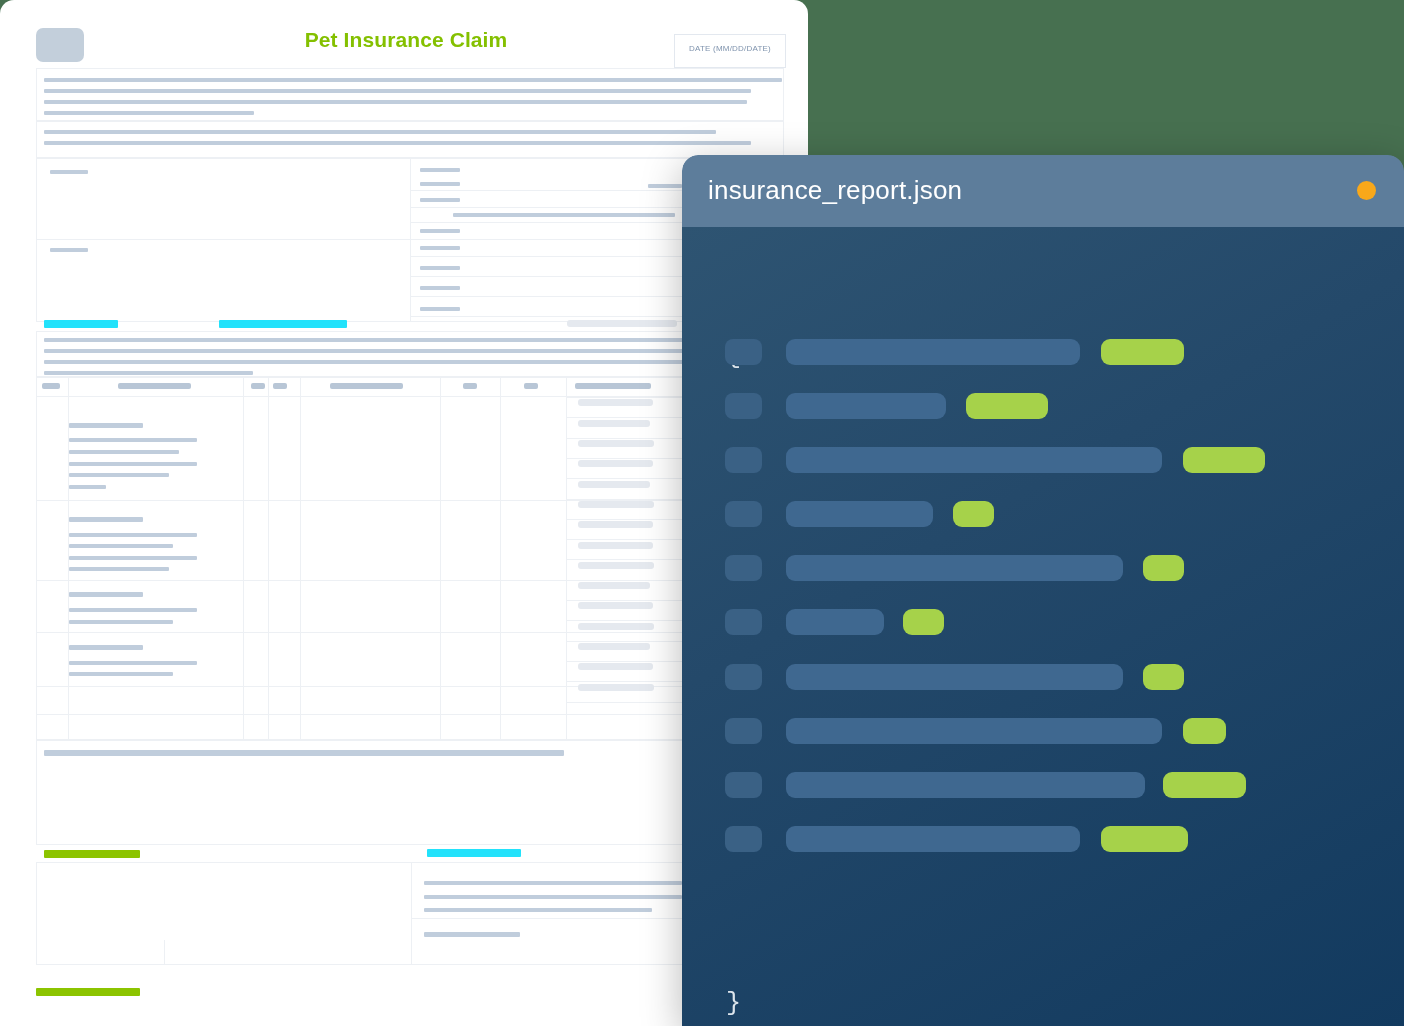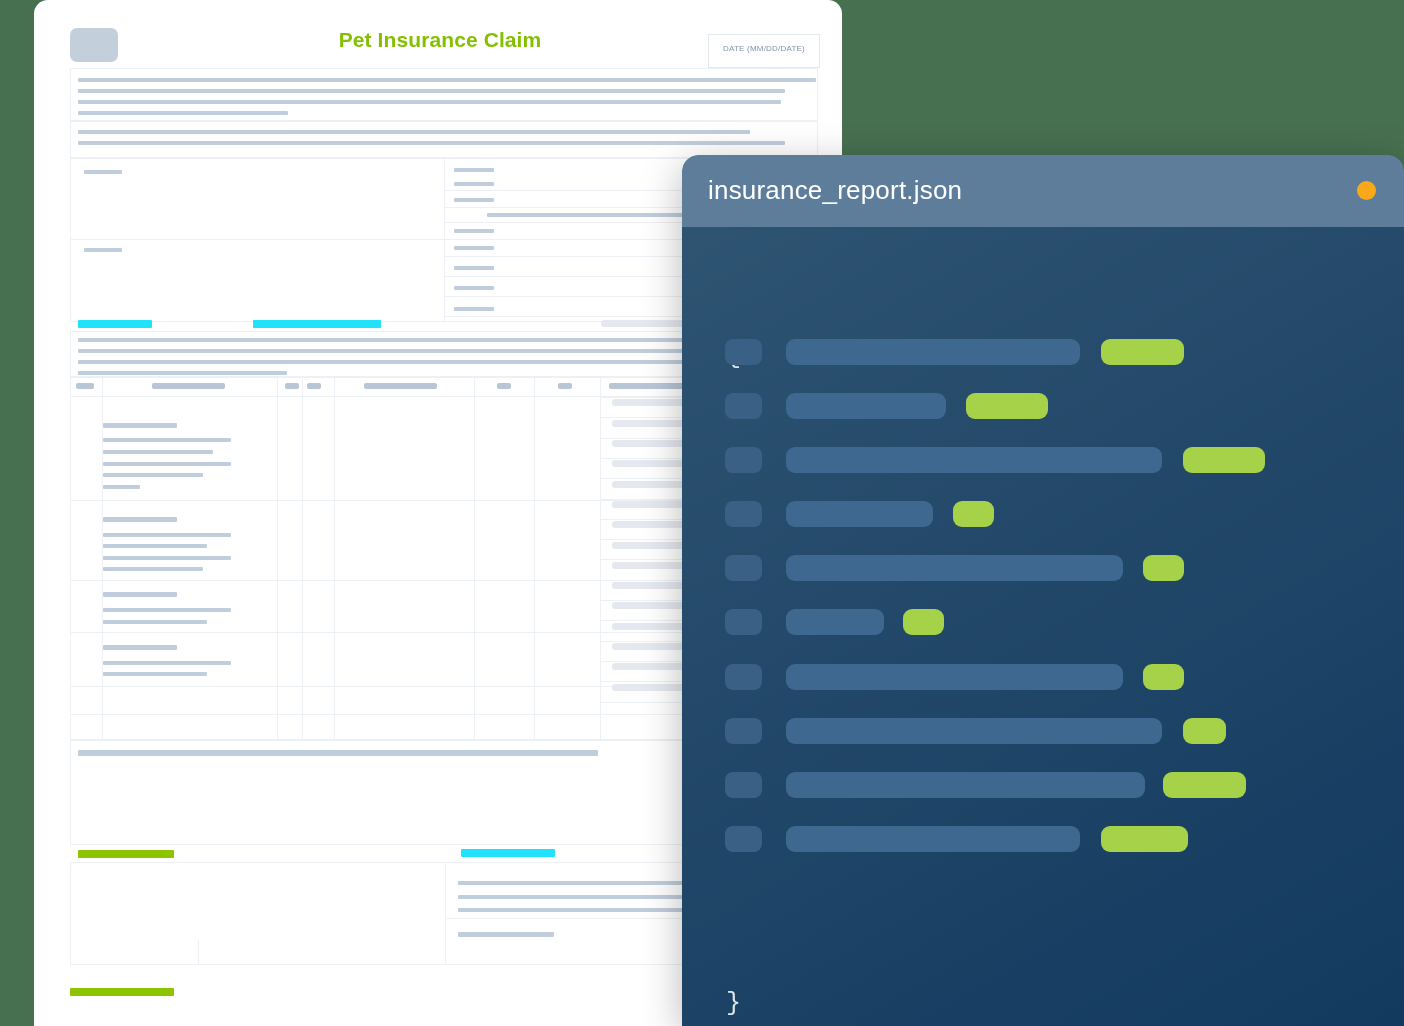--- a/index.html
+++ b/index.html
@@ -8,21 +8,20 @@
     background:#477050;
     font-family:"Liberation Sans", sans-serif;
     overflow:hidden;position:relative;
   }
 
   
   #doc-paper{
     position:absolute;left:0;top:0;width:808px;height:1026px;
     background:#ffffff;border-radius:14px 14px 0 0;
     overflow:hidden;
-    margin-left:34px;
   }
 
   
   #doc-header{position:absolute;left:0;top:0;width:808px;height:66px;}
   #logo-box{position:absolute;left:36px;top:28px;width:48px;height:34px;
     background:#c3cfdb;border-radius:7px;}
   #doc-title{position:absolute;left:150px;top:28px;width:512px;
     text-align:center;font-size:21px;font-weight:bold;color:#84c000;
     letter-spacing:.1px;}
   #date-box{position:absolute;left:674px;top:34px;width:110px;height:32px;

